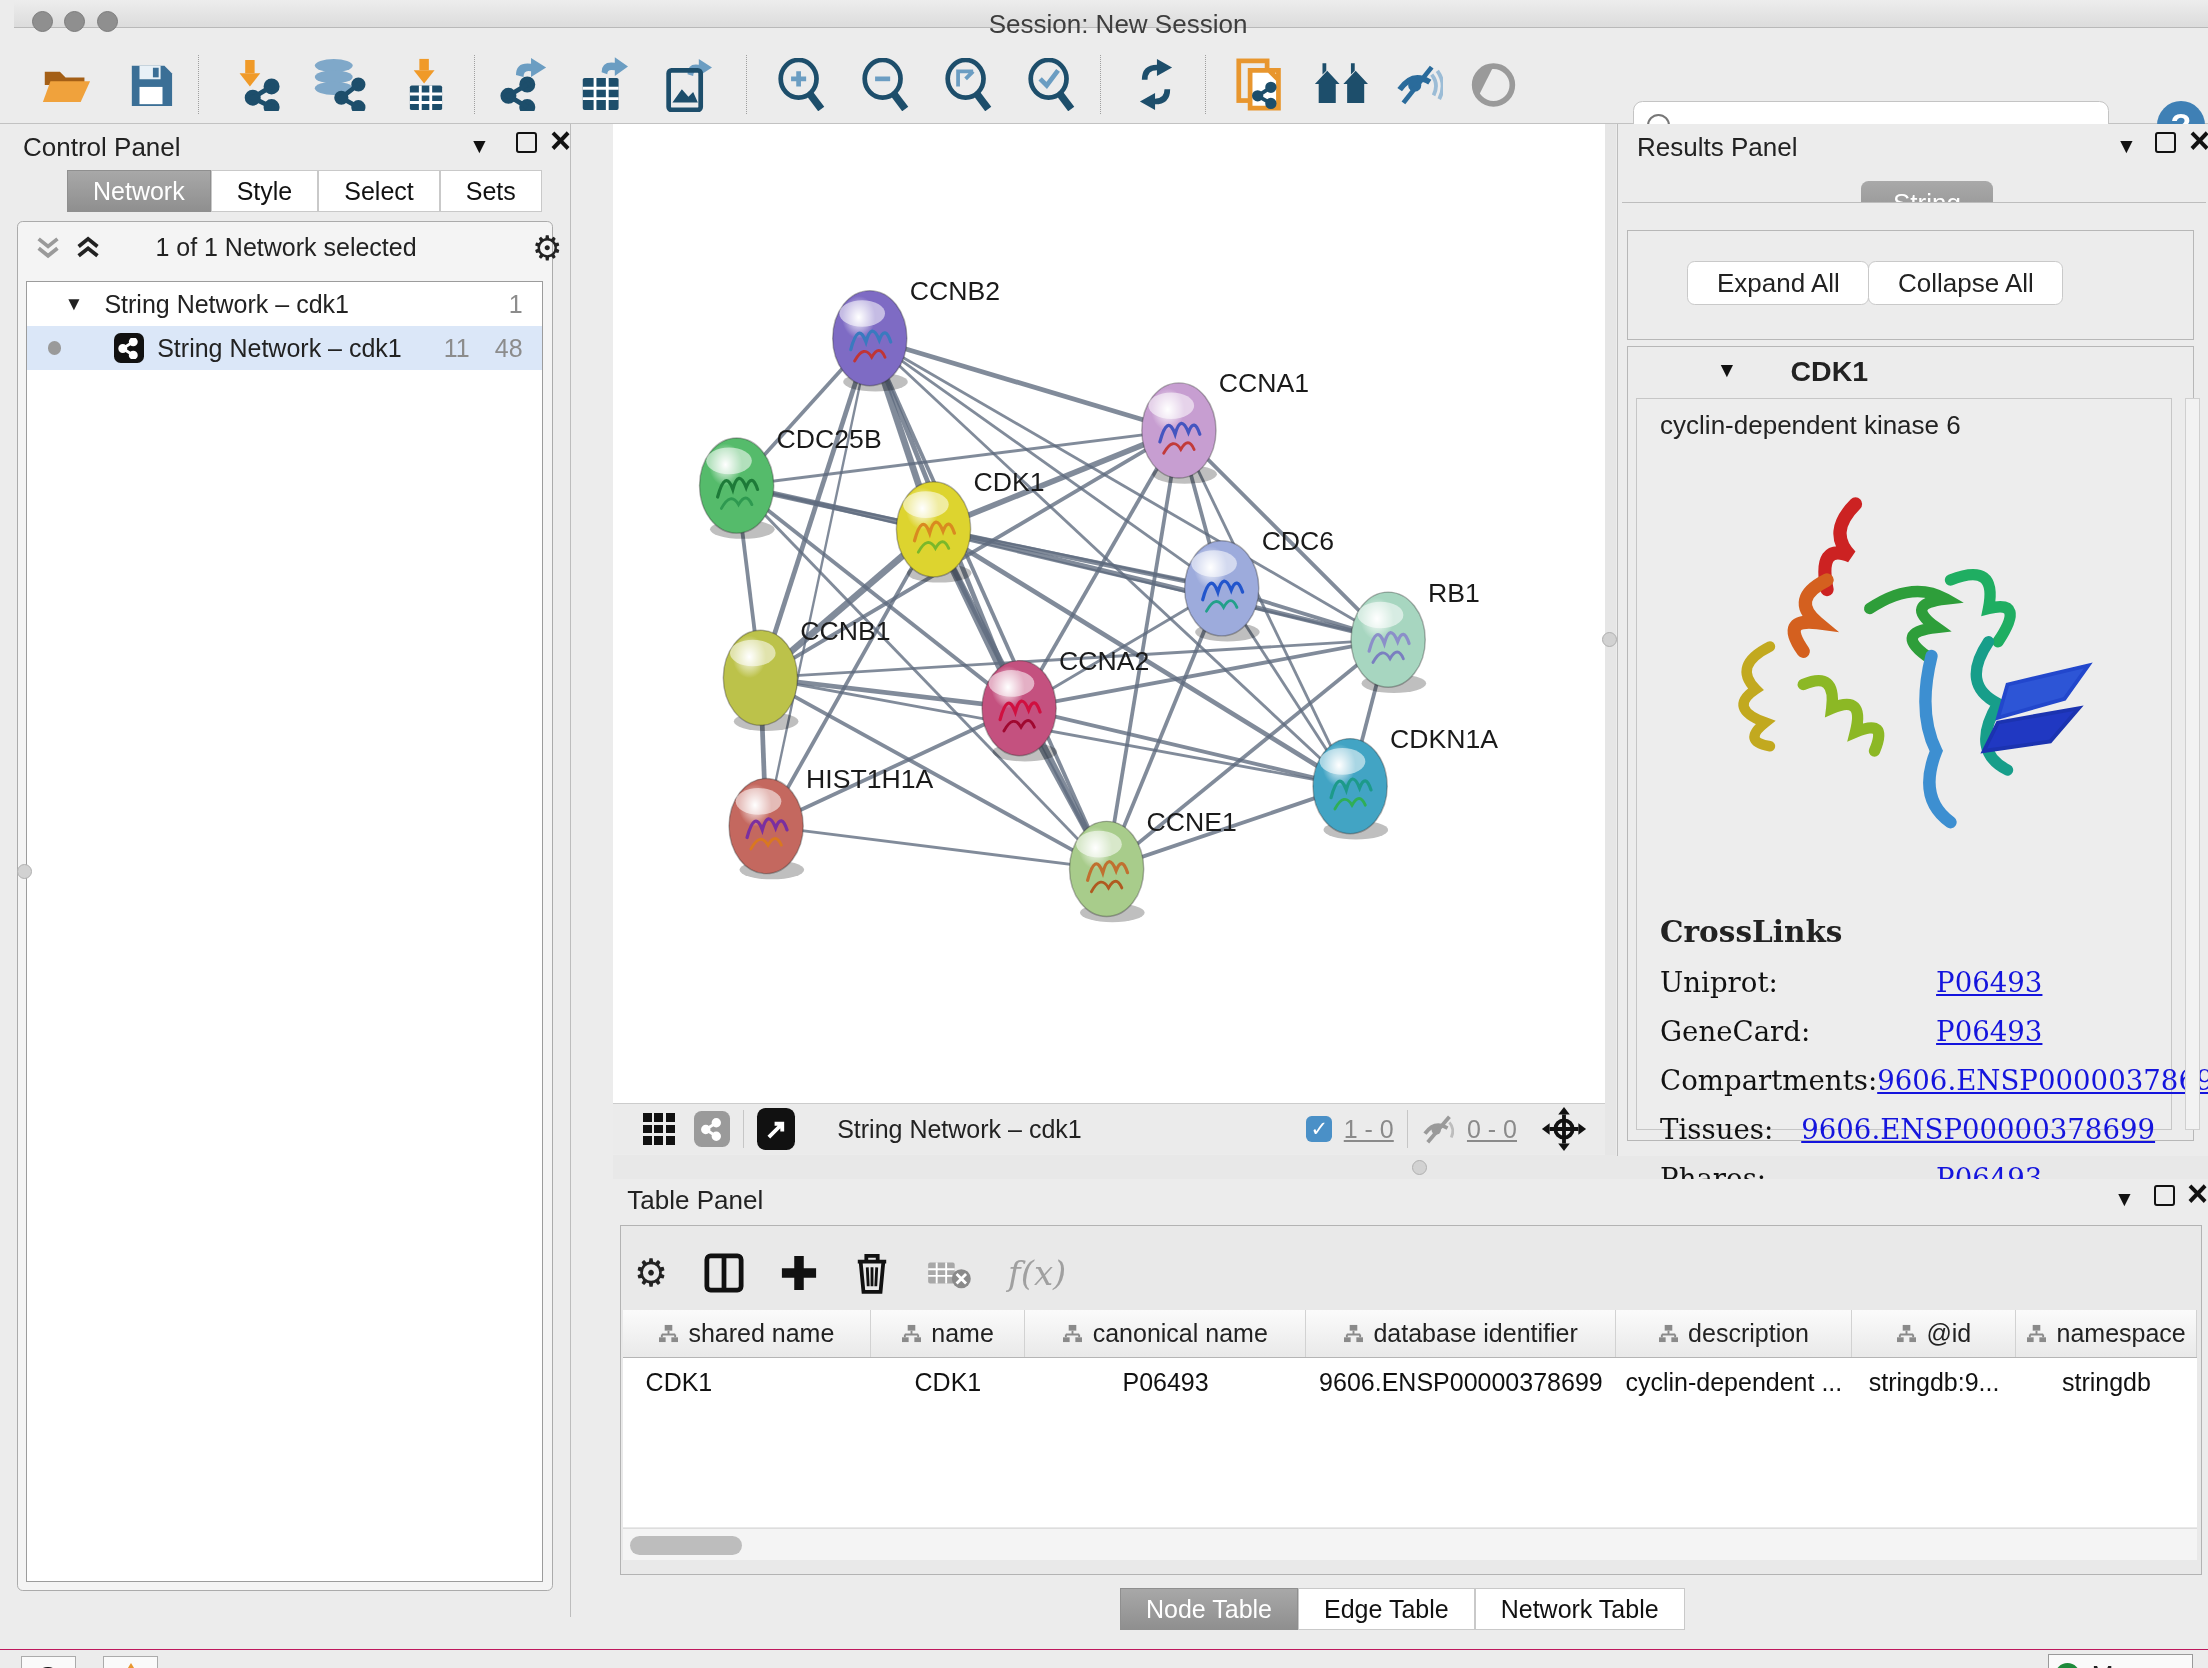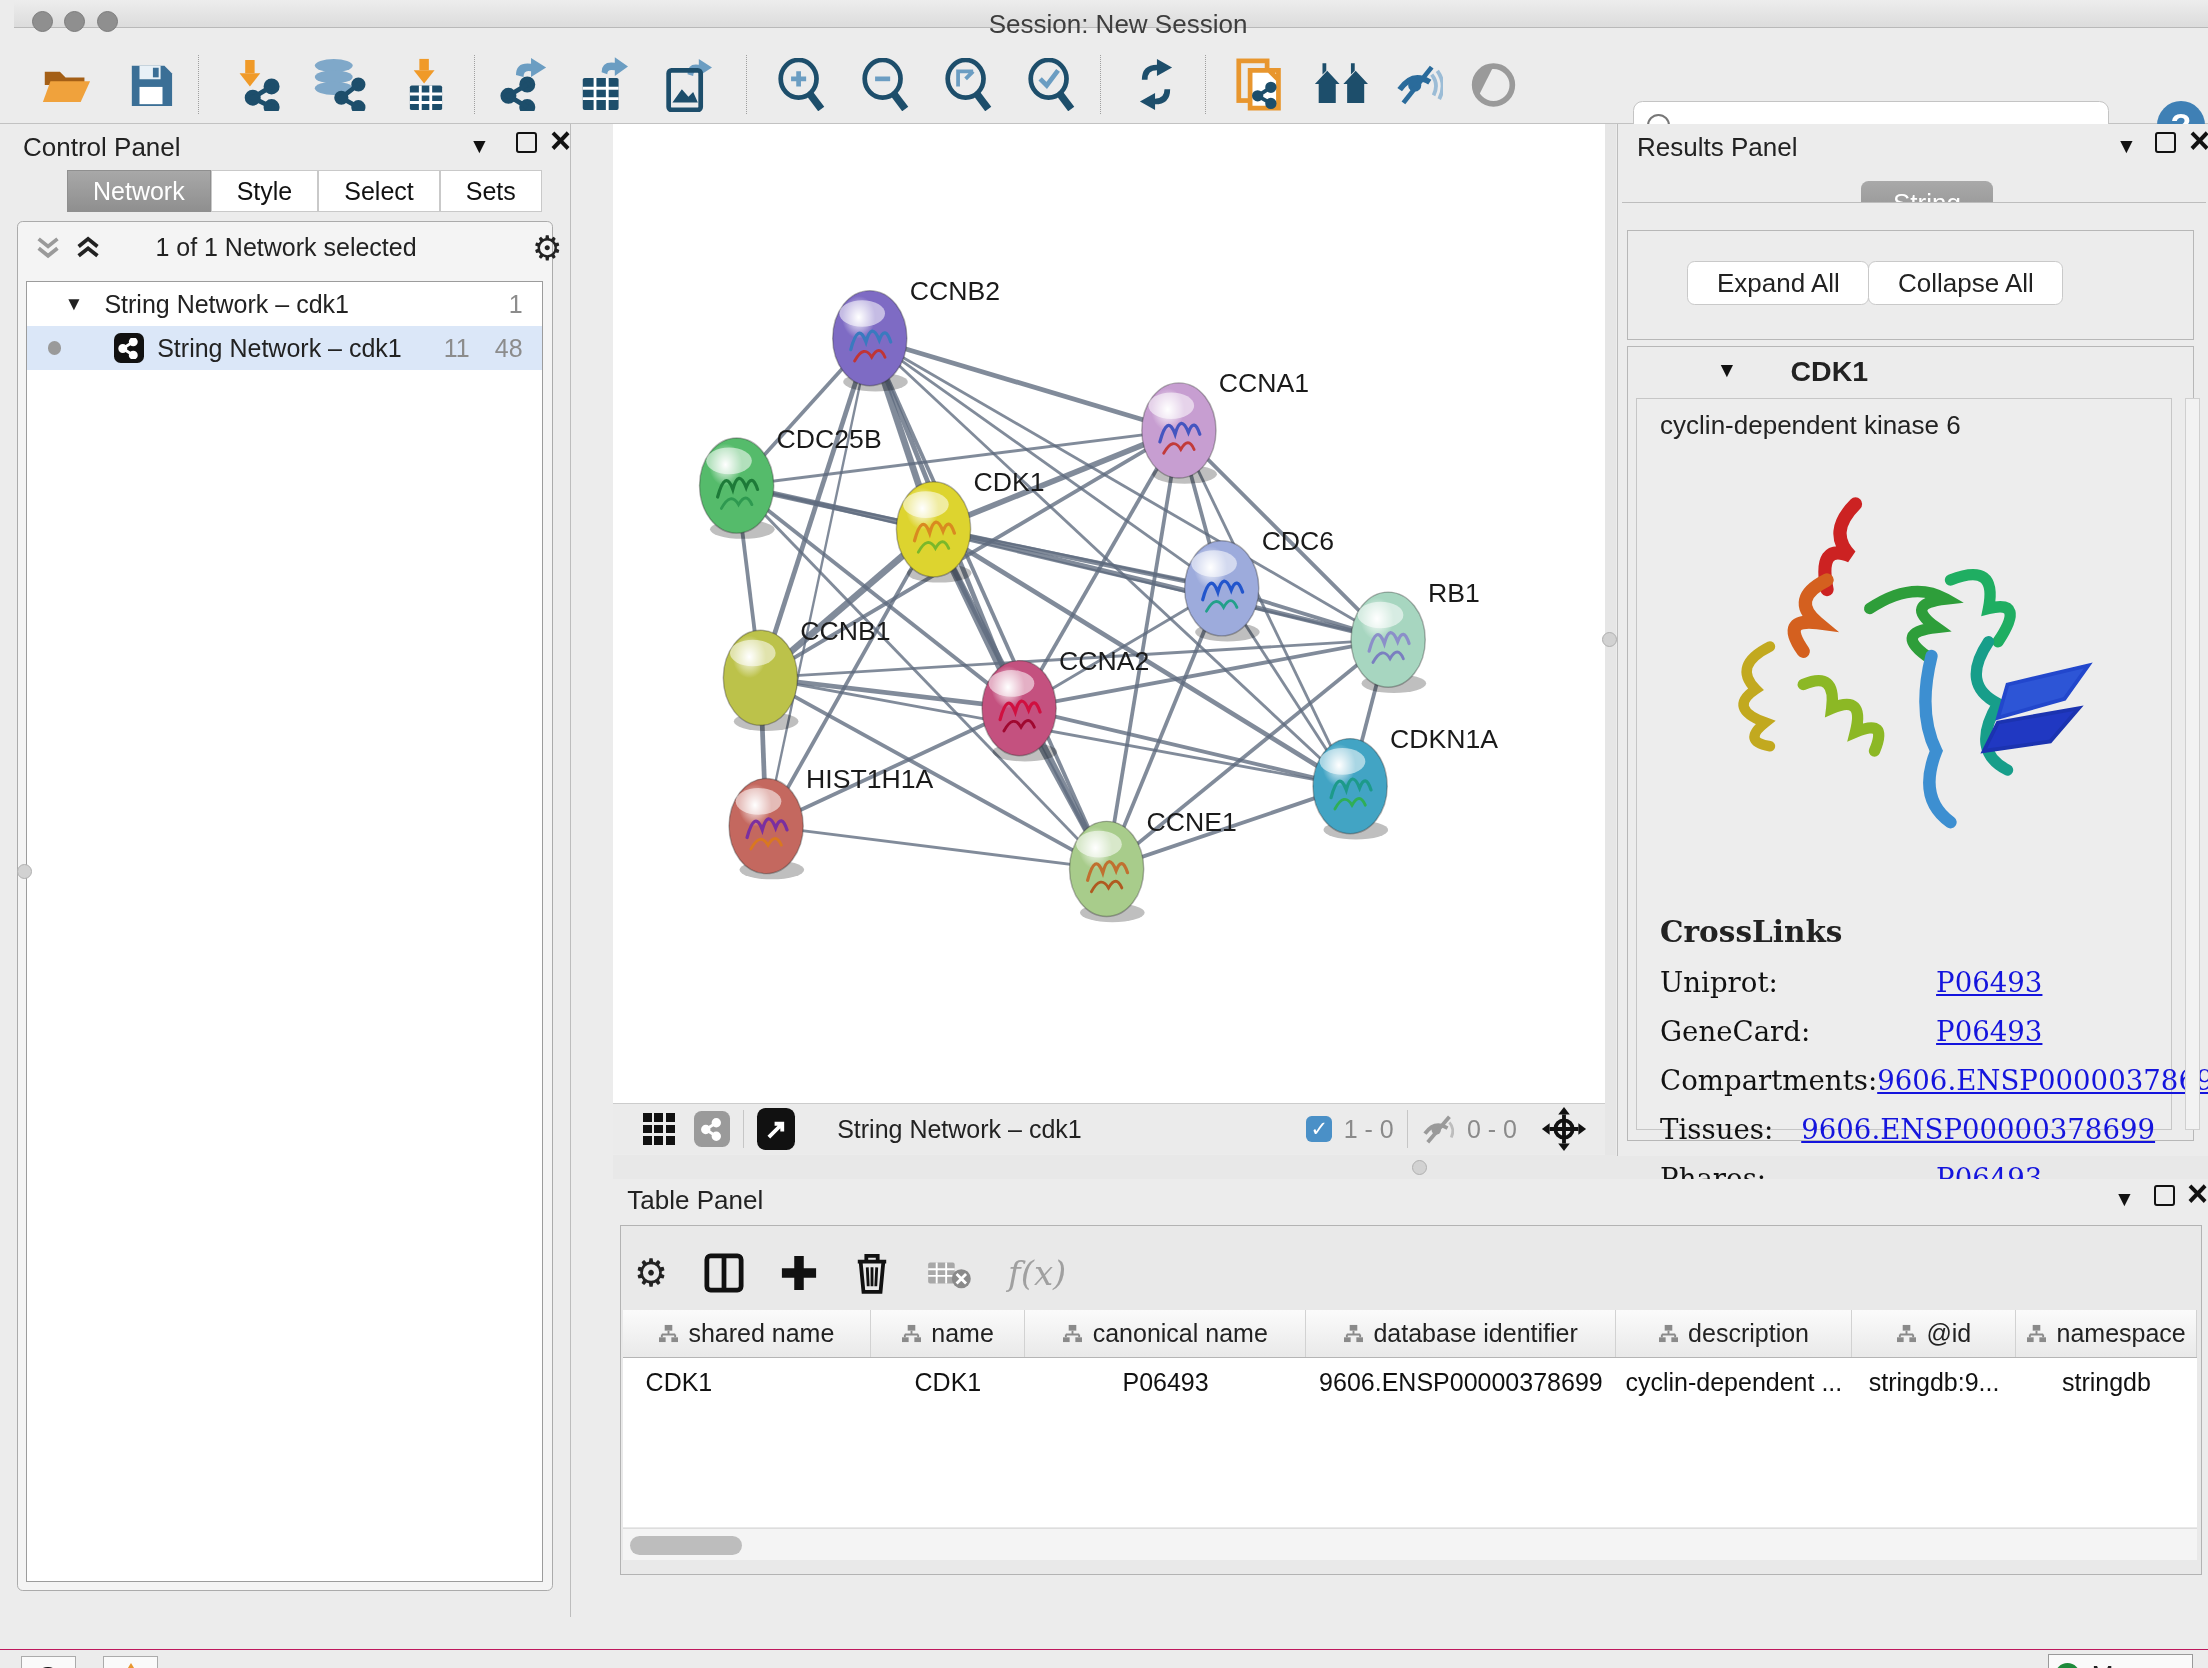--- a/index.html
+++ b/index.html
@@ -42,21 +42,21 @@
   .share-badge{width:30px;height:30px;border-radius:6.7px;background:#111;display:inline-flex;align-items:center;justify-content:center;}
   
   #canvas{left:613px;top:124px;width:992px;height:980px;background:#ffffff;}
   #canvas-gutter-r{left:1605px;top:124px;width:11.4px;height:1032px;background:#e6e6e6;}
   #view-toolbar{left:613px;top:1103px;width:992px;height:51px;background:#ebebeb;border-top:1px solid #cccccc;
      display:flex;align-items:center;}
   .vt-sep{width:0;height:38px;border-left:1px solid #c6c6c6;margin:0 13.3px;}
   .grid9{display:grid;grid-template-columns:repeat(3,8.6px);grid-gap:2.9px;}
   .grid9 i{width:8.6px;height:8.6px;background:#111;display:block;}
   #net-title{font-size:25px;color:#222;}
-  .vt-count{font-size:25px;color:#8a8a8a;}
+  .vt-count{font-size:25px;color:#8a8a8a;text-decoration:underline;}
   .checkbox-blue{width:26px;height:26px;border-radius:5.7px;background:#4a90c7;color:#fff;font-size:21px;
      display:flex;align-items:center;justify-content:center;}
   #hsplit{left:613px;top:1155px;width:1595px;height:25px;background:#e8e8e8;}
   .knob{width:15px;height:15px;border-radius:50%;background:#d2d2d2;border:1px solid #b0b0b0;}
   
   #results-panel{left:1617px;top:124px;width:592px;height:1032px;background:#ececec;border-left:1px solid #bdbdbd;}
   #rp-body{left:3.8px;top:78px;width:584px;height:949px;background:#ececec;border-top:1.9px solid #bdbdbd;}
   #rp-string-tab{left:243px;top:57px;height:44px;padding:0 32px;background:linear-gradient(#a9a9a9,#909090);
      color:#fff;font-size:26px;border-radius:7.6px;display:inline-flex;align-items:center;}
   #rp-buttons-box{left:5.7px;top:27px;width:567px;height:110px;background:#ececec;border:1.9px solid #b7b7b7;}
@@ -738,20 +738,21 @@
               <div class="td" style="width:237px">cyclin-dependent ...</div>
               <div class="td" style="width:165px">stringdb:9...</div>
               <div class="td" style="width:181px">stringdb</div>
             </div>
           </div>
       </div>
       <div id="tp-hscroll" class="abs">
         <div id="tp-hthumb" class="abs"></div>
       </div>
     </div>
+    <div id="tp-tabs" class="abs"><span class="tabbtn active">Node Table</span><span class="tabbtn">Edge Table</span><span class="tabbtn">Network Table</span></div>
   </div>
 
   <div id="statusbar" class="abs">
     <div class="sb-btn abs" style="left:21px">
       <svg width="38" height="27" viewBox="0 0 40 28">
           <path d="M10 26 Q2 26 2 19 Q2 13 9 12 Q10 4 19 4 Q26 4 28 10 Q37 9 38 17 Q38 26 30 26 Z" fill="#111"></path>
         </svg>
     </div>
     <div class="sb-btn abs" style="left:103px">
       <svg width="38" height="32" viewBox="0 0 40 34">

